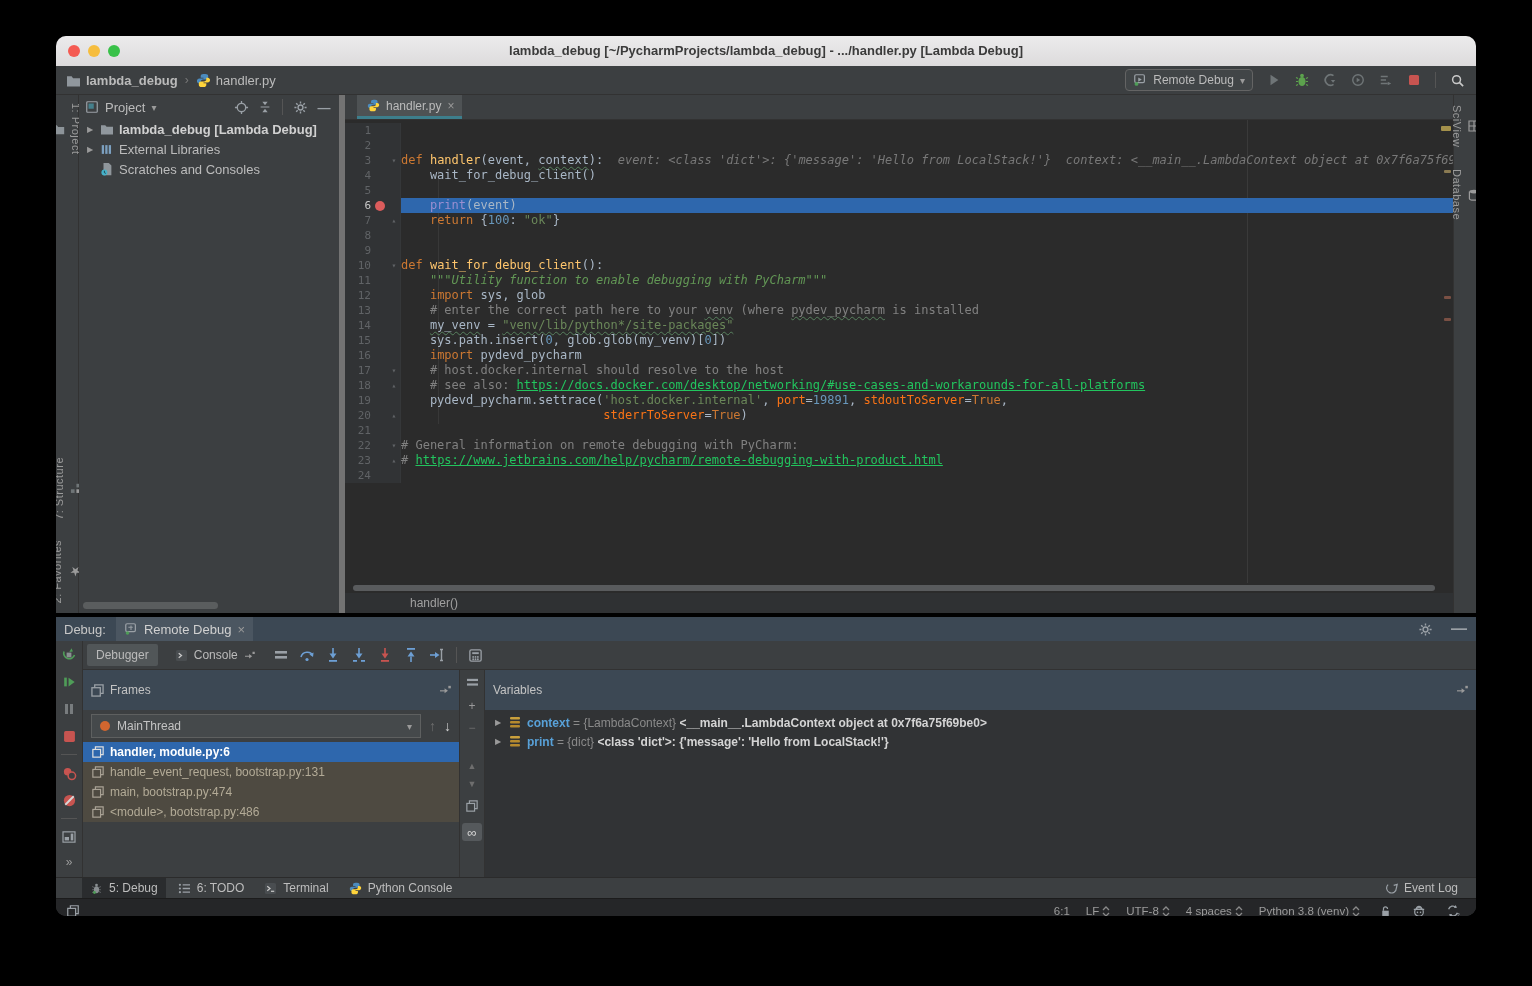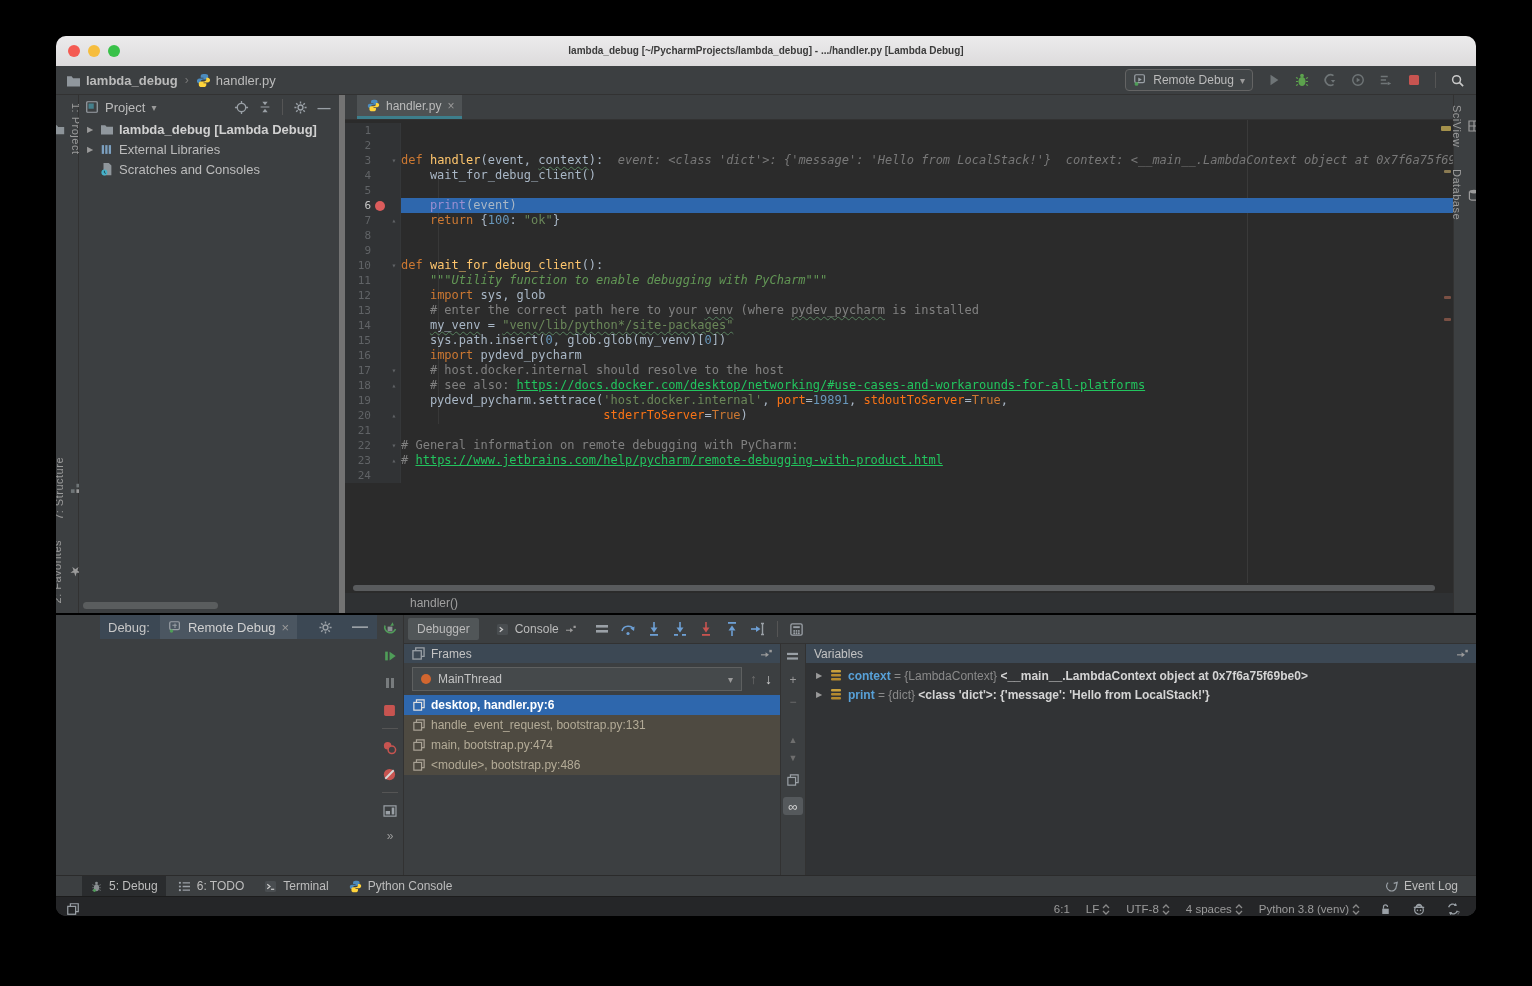--- a/index.html
+++ b/index.html
@@ -7,21 +7,21 @@
        font-family:"Liberation Sans",sans-serif;-webkit-font-smoothing:antialiased;overflow:hidden;}
   .window{position:absolute;left:56px;top:36px;width:1420px;height:880px;border-radius:10px;
           overflow:hidden;background:#3c3f41;box-shadow:0 20px 60px rgba(0,0,0,.7);
           display:flex;flex-direction:column;}
   
   .titlebar{height:30px;background:linear-gradient(#ecebec,#dddbdc);position:relative;flex:0 0 auto;}
   .traffic{position:absolute;left:12px;top:9px;display:flex;gap:8px;}
   .tl{width:12px;height:12px;border-radius:50%;display:inline-block;}
   .tl.red{background:#f45a52;}.tl.yellow{background:#f6bd3e;}.tl.green{background:#39c149;}
   .title{position:absolute;left:0;right:0;top:0;height:30px;line-height:30px;text-align:center;
-         font-size:10px;font-weight:bold;color:#3b3b3b;}
+         font-size:13px;font-weight:bold;color:#3b3b3b;}
   
   .navbar{height:28px;background:#3c3f41;border-bottom:1px solid #323232;display:flex;
           align-items:center;padding:0 10px;flex:0 0 auto;}
   .crumb{display:flex;align-items:center;gap:5px;font-size:13px;color:#bbbbbb;}
   .crumb .bold{font-weight:bold;}
   .crumb-sep{color:#777;font-size:12px;margin:0 2px;}
   .nav-spacer{flex:1;}
   .run-combo{display:flex;align-items:center;gap:6px;border:1px solid #646464;border-radius:4px;
              height:20px;padding:0 7px;color:#bbb;font-size:12px;background:#414547;}
   .nav-icons{display:flex;align-items:center;gap:10px;margin-left:12px;}
@@ -71,38 +71,38 @@
   .com{color:#808080;}.doc{color:#629755;font-style:italic;}.bi{color:#9a8fd0;}
   .arg{color:#f97316;}.txt{color:#a9b7c6;}
   .hint{color:#787878;font-style:italic;}
   .link{color:#22c55e;text-decoration:underline;}
   .typo{text-decoration:underline wavy #57815e;text-decoration-thickness:1px;text-underline-offset:2px;}
   .hscroll{height:10px;background:#2b2b2b;position:relative;}
   .hscroll .thumb{position:absolute;left:8px;right:18px;top:2px;height:6px;background:#595b5d;border-radius:3px;}
   .ed-breadcrumb{height:20px;background:#2f3133;display:flex;align-items:center;
                  font-size:12px;color:#a0a0a0;padding-left:65px;}
   
-  .debugwin{height:260px;border-top:2px solid #000000;display:flex;flex-direction:row;flex:0 0 auto;padding-left:44px;}
+  .debugwin{height:260px;border-top:4px solid #000000;display:flex;flex-direction:column;flex:0 0 auto;}
   .dbg-head{height:24px;background:#3c4854;display:flex;align-items:center;padding:0 8px;gap:10px;flex:0 0 auto;}
   .dbg-title{font-size:13px;color:#c7c7c7;}
   .dbg-tab{display:flex;align-items:center;gap:6px;background:rgba(255,255,255,.08);height:24px;
            padding:0 8px;font-size:13px;color:#d0d0d0;}
   .dbg-head .spacer{flex:1;}
   .dbg-body{flex:1;display:flex;min-height:0;}
   .dbg-leftcol{width:26px;background:#3c3f41;border-right:1px solid #323232;display:flex;
                flex-direction:column;align-items:center;padding-top:5px;gap:9px;}
   .dbg-leftcol .sep{width:16px;height:1px;background:#555;}
   .dbg-right{flex:1;display:flex;flex-direction:column;min-width:0;}
   .dbg-toolbar{height:28px;background:#3c3f41;border-bottom:1px solid #323232;display:flex;
                align-items:center;gap:8px;padding-left:4px;flex:0 0 auto;}
   .dt-tab{display:flex;align-items:center;gap:6px;font-size:12px;color:#bbb;height:22px;padding:0 9px;}
   .dt-tab.active{background:#515658;border-radius:2px;}
   .panels{flex:1;display:flex;min-height:0;}
   .frames{width:376px;background:#3c3f41;display:flex;flex-direction:column;border-right:1px solid #323232;}
-  .sub-head{height:19px;background:#3c4854;display:flex;align-items:center;gap:6px;
+  .sub-head{height:40px;background:#3c4854;display:flex;align-items:center;gap:6px;
             padding:0 8px;font-size:12px;color:#c3c3c3;flex:0 0 auto;}
   .sub-head .spacer{flex:1;}
   .thread-row{display:flex;align-items:center;gap:8px;padding:4px 8px;}
   .thread-combo{flex:1;height:22px;background:#45494b;border:1px solid #5e6060;border-radius:0;
                 display:flex;align-items:center;gap:7px;padding:0 8px;font-size:12px;color:#c3c3c3;}
   .thread-dot{width:10px;height:10px;border-radius:50%;background:#d2662f;}
   .thread-combo .spacer{flex:1;}
   .arrow-up{color:#6e6e6e;font-size:14px;}
   .arrow-dn{color:#cfcfcf;font-size:14px;}
   .frame-row{height:20px;display:flex;align-items:center;gap:6px;padding-left:9px;font-size:12px;color:#bdbdbd;}
@@ -726,21 +726,21 @@
               </div>
               <span class="arrow-up">↑</span>
               <span class="arrow-dn">↓</span>
             </div>
             <div>
               <div class="frame-row selected">
                 <svg width="12" height="12" viewBox="0 0 14 14">
                     <rect x="1" y="4" width="9" height="9" fill="none" stroke="#e0e0e0" stroke-width="1.4"></rect>
                     <path d="M4 4V1h9v9h-3" fill="none" stroke="#e0e0e0" stroke-width="1.4"></path>
                   </svg>
-                <span>desktop, handler.py:6</span>
+                <span>handler, module.py:6</span>
               </div>
               <div class="frame-row library">
                 <svg width="12" height="12" viewBox="0 0 14 14">
                     <rect x="1" y="4" width="9" height="9" fill="none" stroke="#a9a295" stroke-width="1.4"></rect>
                     <path d="M4 4V1h9v9h-3" fill="none" stroke="#a9a295" stroke-width="1.4"></path>
                   </svg>
                 <span>handle_event_request, bootstrap.py:131</span>
               </div>
               <div class="frame-row library">
                 <svg width="12" height="12" viewBox="0 0 14 14">

